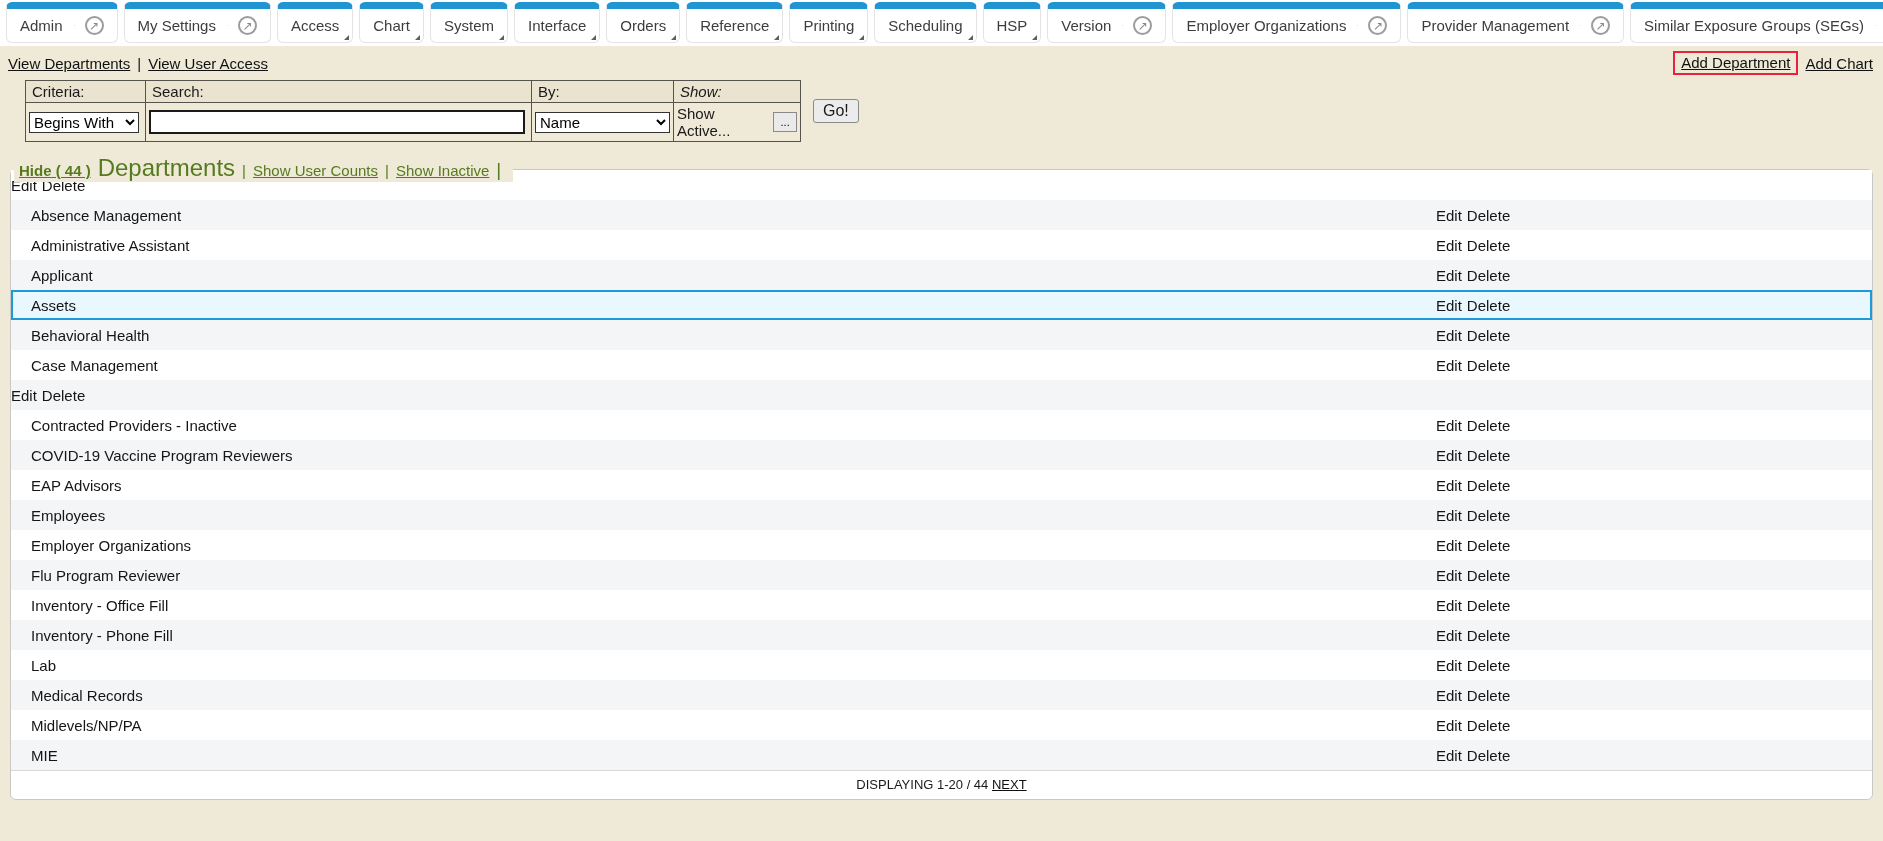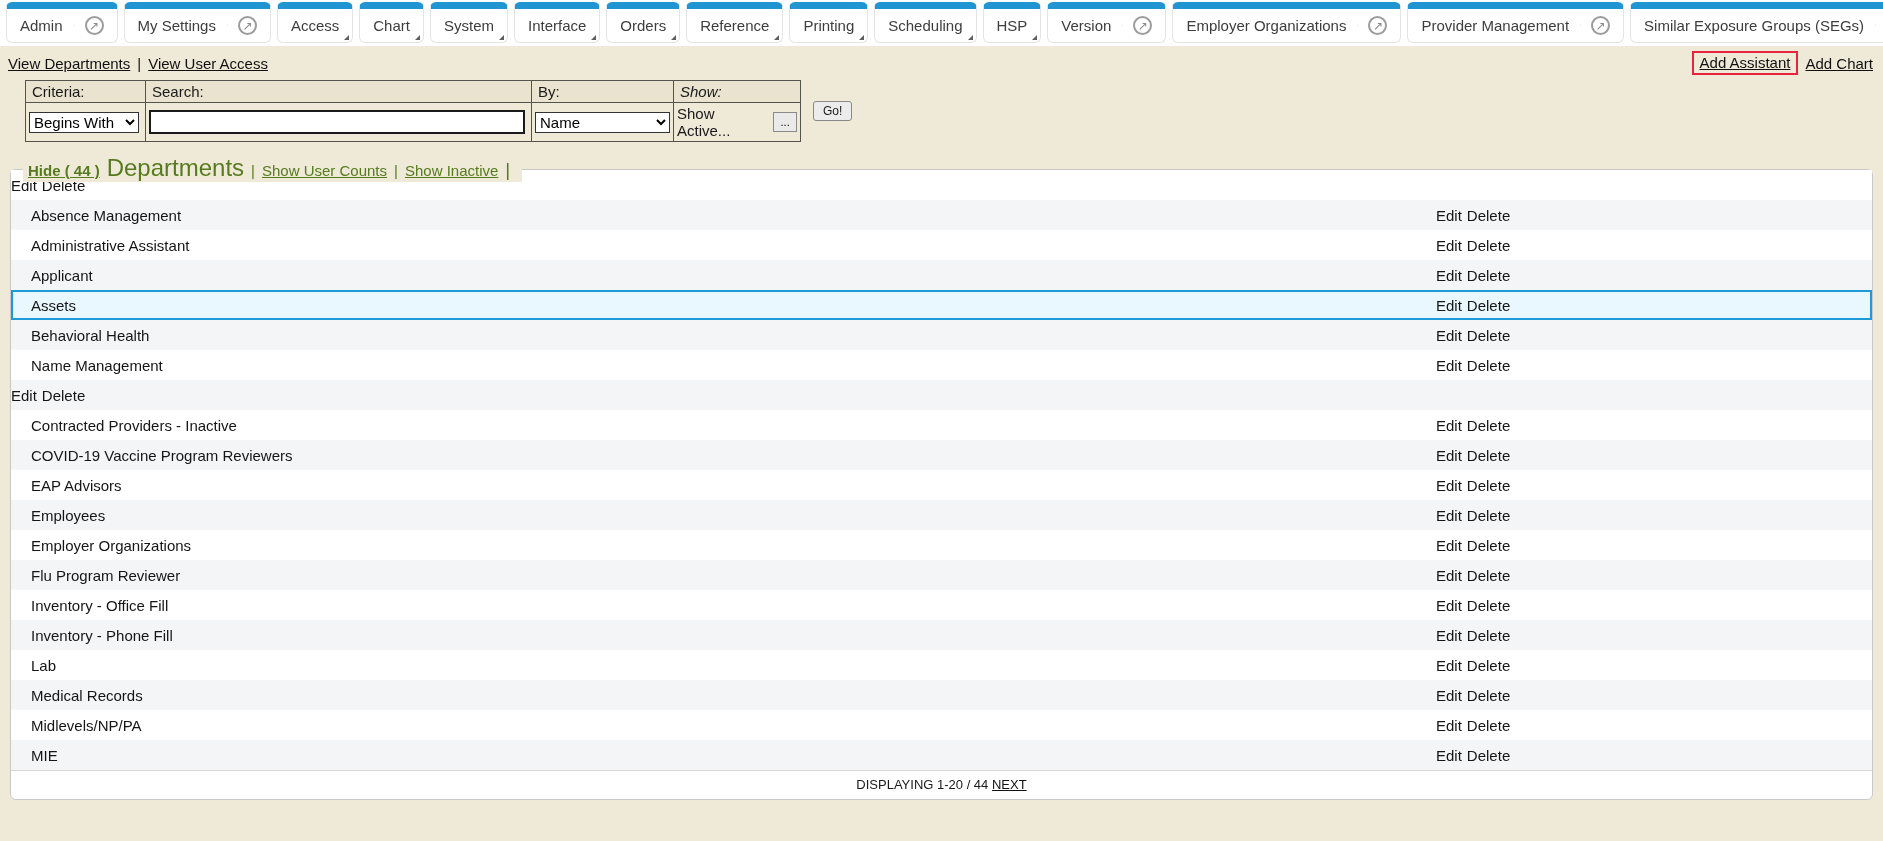--- a/index.html
+++ b/index.html
@@ -87,35 +87,35 @@
     width:376px; height:24px;
     border:2px solid #1a1a1a;
     font-size:15px; padding:0 3px;
   }
   .show-cell { display:flex; align-items:center; gap:3px; }
   .ellipsis-btn {
     width:24px; height:20px; font-size:11px;
     background:#eaeaea; border:1px solid #8a8a8a;
   }
   .go-btn {
-    margin-left:12px; font-size:12px; padding:2px 9px;
+    margin-left:12px; font-size:16px; padding:2px 9px;
     background:#ececec; border:1px solid #8a8a8a; border-radius:3px;
     color:#1a1a1a; cursor:pointer;
   }
 
   
   .list-wrap {
     position:relative;
     margin:27px 10px 0 10px;
     background:#fff;
     border:1px solid #c8c8c8;
     border-radius:6px;
   }
   .legend {
-    position:absolute; top:-16px; left:12px;
+    position:absolute; top:-16px; left:3px;
     background:#efe9d8;
     padding:0 12px 0 5px;
     display:flex; align-items:baseline; gap:7px;
     color:#567b1f; white-space:nowrap;
   }
   .legend a { color:#567b1f; }
   .legend .hide-link { font-weight:bold; font-size:15px; }
   .legend .title { font-size:24px; font-weight:normal; }
   .legend .pipe { font-size:15px; color:#567b1f; }
   .legend .pipe-tall { font-size:19px; }
@@ -233,21 +233,21 @@
     </div>
   </div>
 
 <div class="toolbar">
   <div class="left">
     <a>View Departments</a>
     <span class="sep">|</span>
     <a>View User Access</a>
   </div>
   <div class="right">
-    <span class="red-box"><a>Add Assistant</a></span>
+    <span class="red-box"><a>Add Department</a></span>
     <a>Add Chart</a>
   </div>
 </div>
 
 <div class="search-area">
   <table class="search-form">
     <tbody>
         <tr>
       <th class="col-criteria">Criteria:</th>
       <th class="col-search">Search:</th>
@@ -310,21 +310,21 @@
       </div>
       <div class="row selected">
         <div class="name">Assets</div>
         <div class="actions"><span>Edit</span><span>Delete</span></div>
       </div>
       <div class="row">
         <div class="name">Behavioral Health</div>
         <div class="actions"><span>Edit</span><span>Delete</span></div>
       </div>
       <div class="row">
-        <div class="name">Name Management</div>
+        <div class="name">Case Management</div>
         <div class="actions"><span>Edit</span><span>Delete</span></div>
       </div>
       <div class="row">
         <div class="actions"><span>Edit</span><span>Delete</span></div>
       </div>
       <div class="row">
         <div class="name">Contracted Providers - Inactive</div>
         <div class="actions"><span>Edit</span><span>Delete</span></div>
       </div>
       <div class="row">

